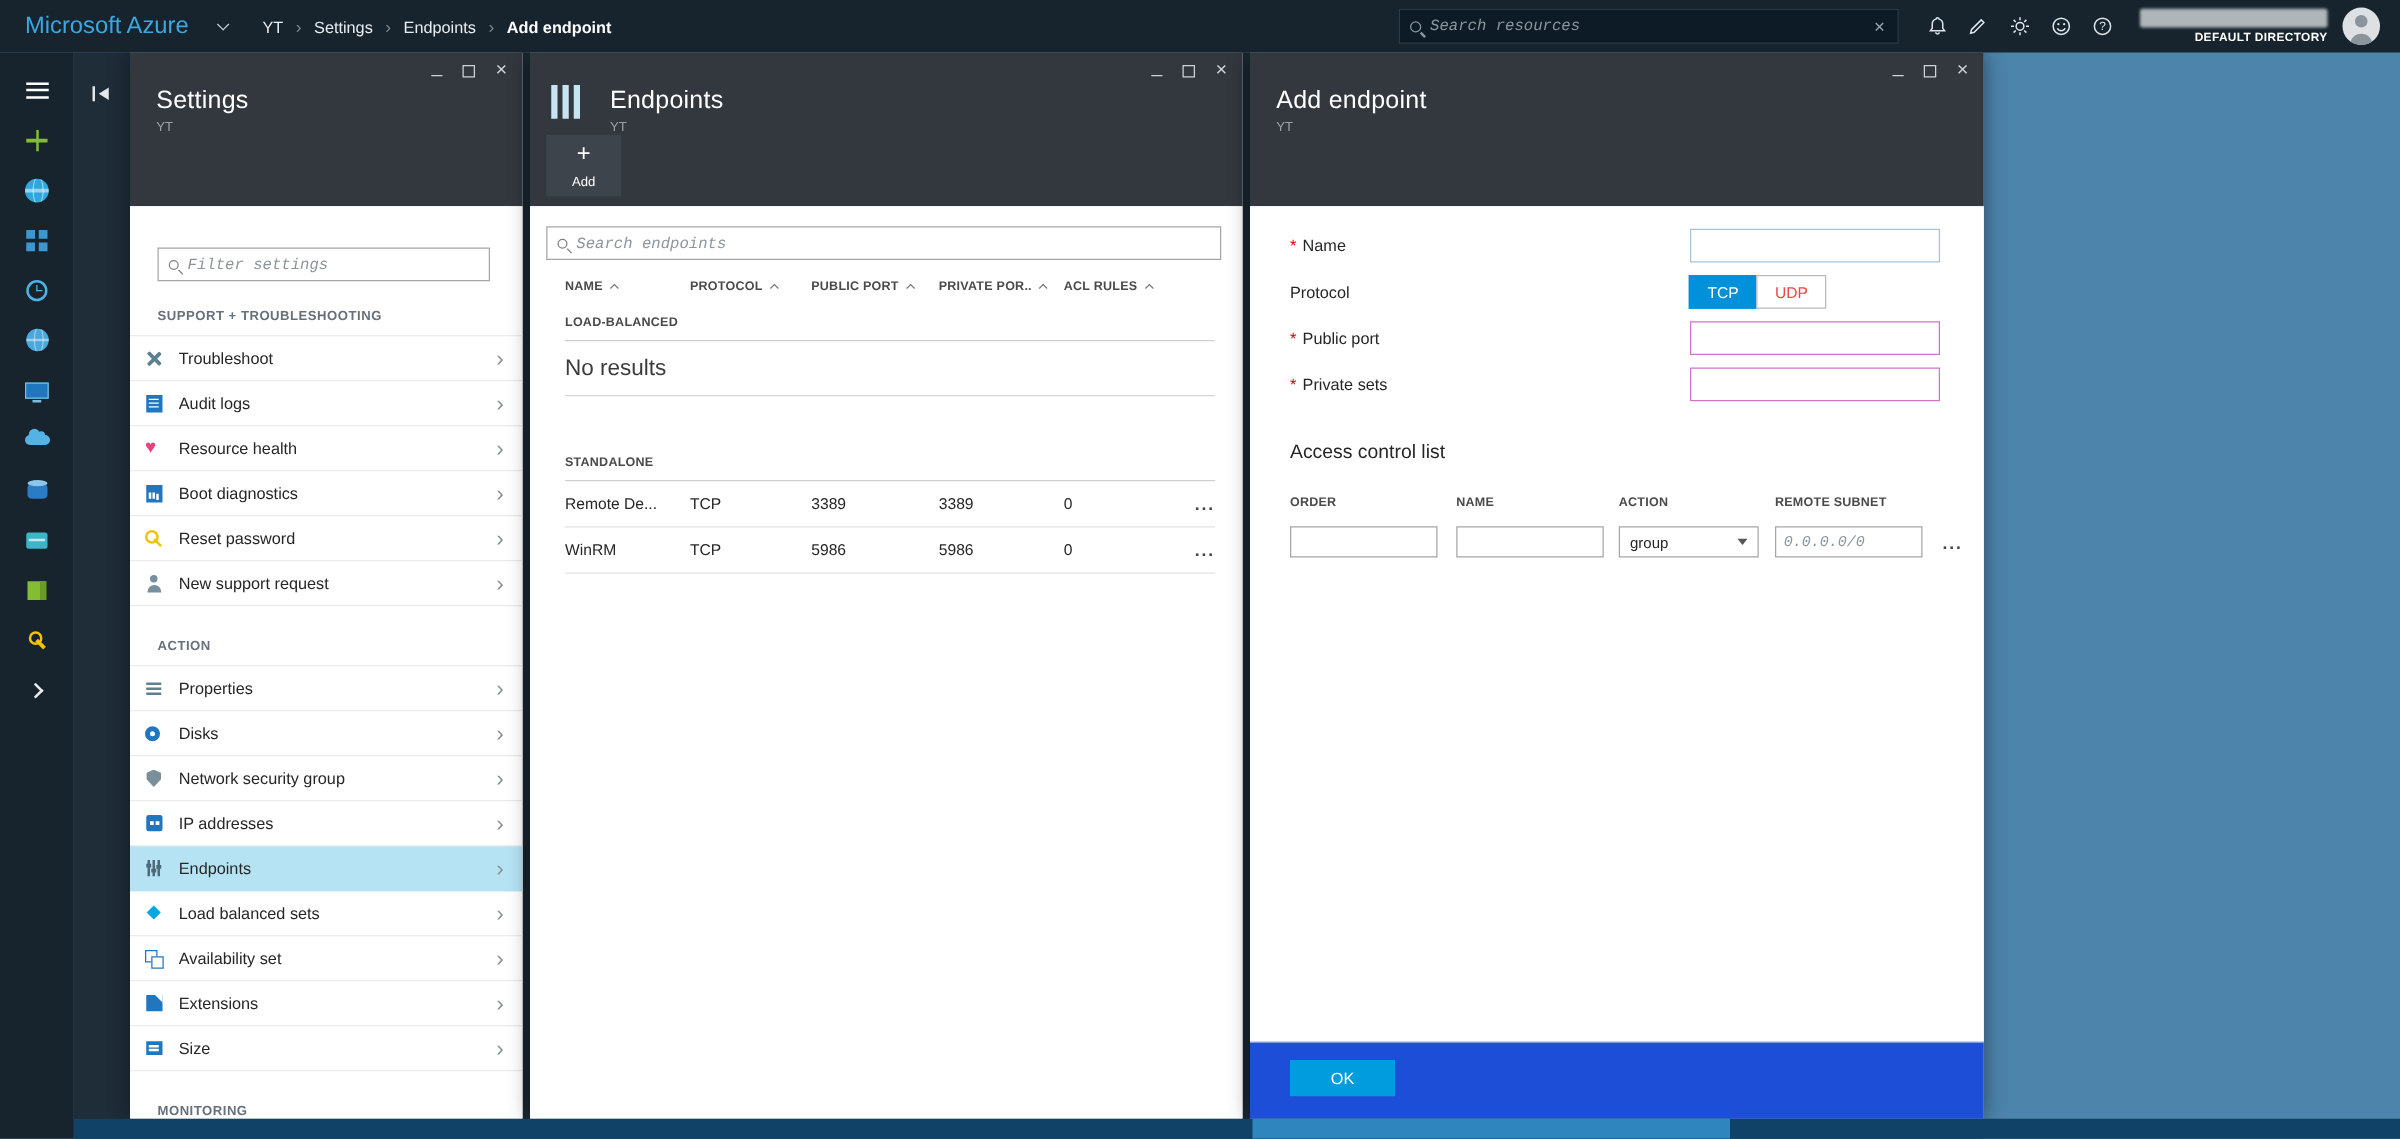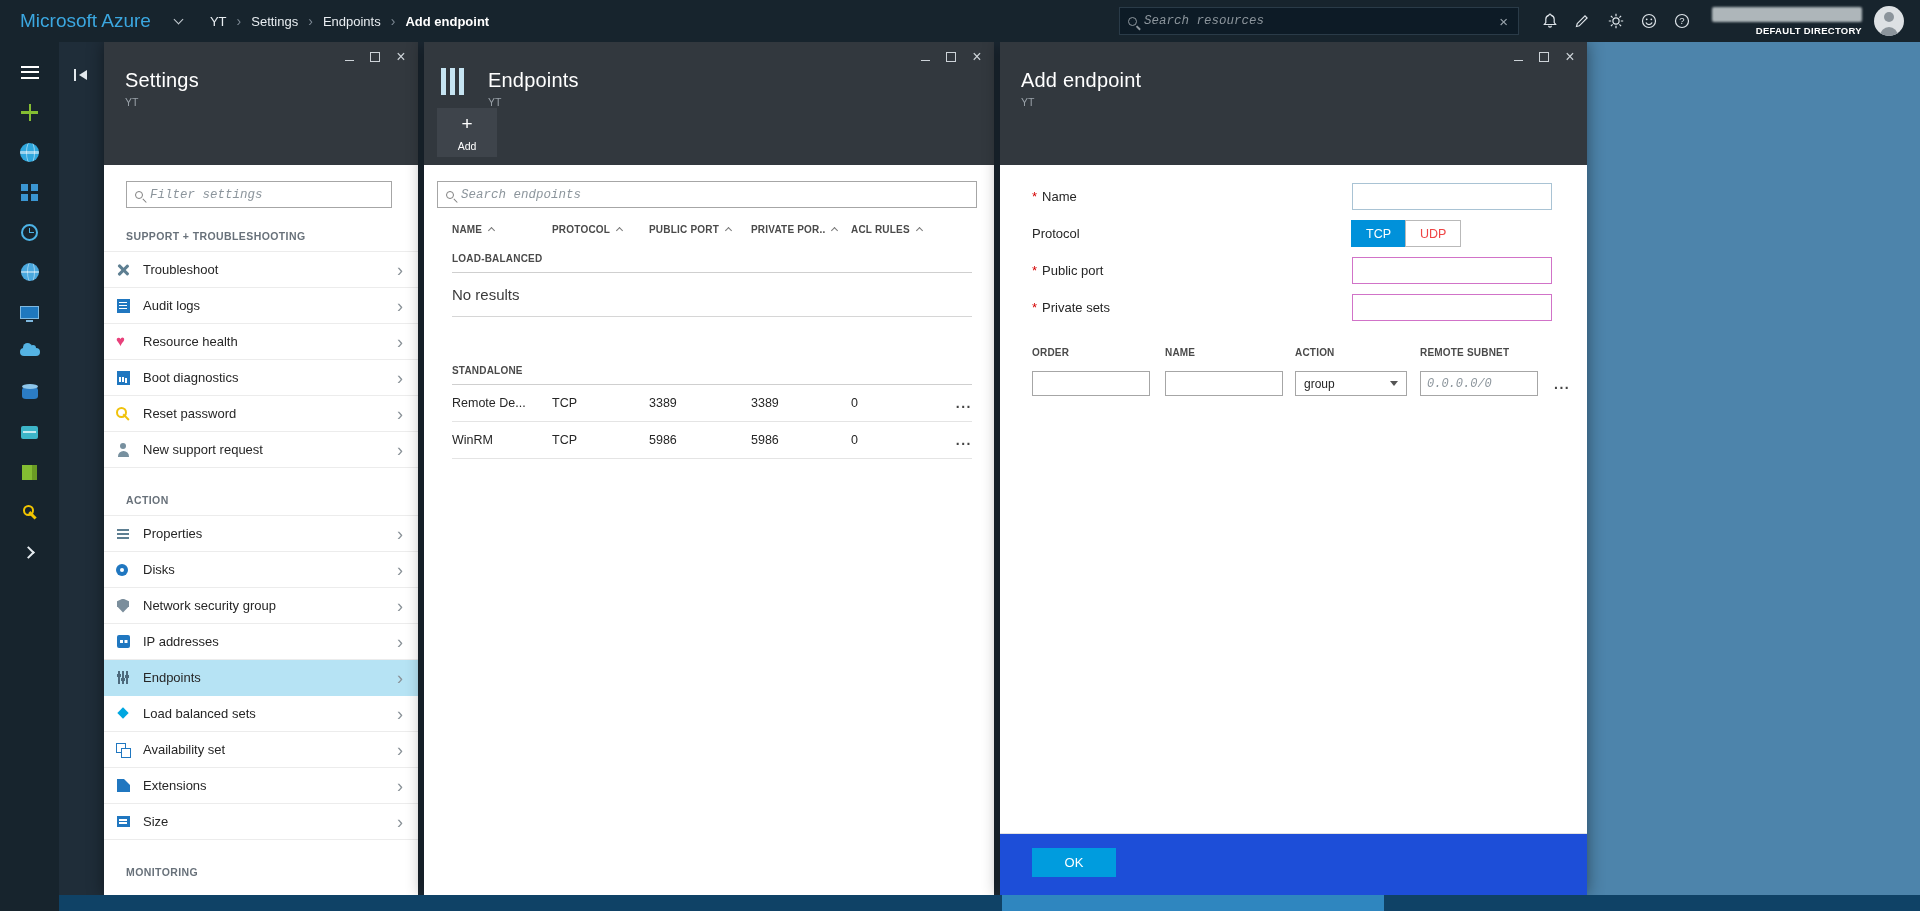--- a/index.html
+++ b/index.html
@@ -87,21 +87,21 @@
   .blade-body{flex:1;background:#fff;overflow:hidden;position:relative}
   .blade2-icon{position:absolute;left:15px;top:25px;width:30px;height:30px}
   .blade2-icon::before{content:"";position:absolute;left:2px;top:1px;width:5px;height:27px;background:#c6e4f2;box-shadow:9px 0 #c6e4f2,18px 0 #c6e4f2}
   .add-tile{position:absolute;left:13px;top:66px;width:60px;height:49px;background:#3e444b;color:#fff;cursor:pointer;text-align:center;padding-top:6px}
   .add-plus{display:block;font-size:19px;line-height:20px}
   .add-plus::before{content:"+"}
   .add-label{font-size:10.5px;display:block;margin-top:6px}
 
   
   .blade-search{height:27px;border:1px solid #a6a6a6;display:flex;align-items:center;padding:0 8px;background:#fff}
-  .bs1{margin:16px 26px 0 22px}
+  .bs1{margin:33px 26px 0 22px}
   .bs2{margin:16px 17px 0 13px}
   .magd{width:8px;height:8px;border:1.4px solid #808080;border-radius:50%;position:relative;flex:none}
   .magd::after{content:"";position:absolute;width:4.5px;height:1.4px;background:#808080;transform:rotate(45deg);left:6px;top:8px}
   .blade-search input{flex:1;border:0;outline:0;font-size:12.5px;margin-left:7px;color:#333}
 
   
   .sec-label{font-size:10.5px;font-weight:600;color:#68717a;letter-spacing:.4px;margin:22px 22px 9px}
   .sec-label.tight{margin-top:26px}
   .set-list{border-top:1px solid #ececec}
   .set-item{height:36px;display:flex;align-items:center;padding:0 12px 0 11px;border-bottom:1px solid #ececec;cursor:pointer}
@@ -137,21 +137,21 @@
   .ic-ext::after{content:"";position:absolute;right:1.5px;top:1.5px;border-top:6px solid #fff;border-left:6px solid transparent}
   .ic-size::before{content:"";position:absolute;left:1.5px;top:2.5px;width:13px;height:11px;background:#2077c0}
   .ic-size::after{content:"";position:absolute;left:4px;top:5px;width:8px;height:2px;background:#fff;box-shadow:0 3px #fff}
 
   
   .ep-cols{display:grid;grid-template-columns:100px 97px 102px 100px 88px 1fr;margin:16px 22px 0 28px}
   .ep-col{font-size:10px;font-weight:bold;color:#4a4a4a;letter-spacing:.2px;display:flex;align-items:center;gap:7px;cursor:pointer}
   .sortc{width:5px;height:5px;border-left:1.3px solid #777;border-top:1.3px solid #777;transform:rotate(45deg);margin-top:1px}
   .ep-group{margin:0 22px 0 28px;padding:18px 0 8px;border-bottom:1px solid #cfcfcf;font-size:10px;font-weight:bold;color:#4a4a4a;letter-spacing:.2px}
   .ep-group.gap{margin-top:30px}
-  .ep-empty{margin:0 22px 0 28px;height:44px;display:flex;align-items:center;border-bottom:1px solid #d6d6d6;font-size:15px;color:#3b3b3b}
+  .ep-empty{margin:0 22px 0 28px;height:44px;display:flex;align-items:center;border-bottom:1px solid #d6d6d6;font-size:18px;color:#3b3b3b}
   .ep-row{display:grid;grid-template-columns:100px 97px 102px 100px 88px 1fr;align-items:center;height:37px;margin:0 22px 0 28px;border-bottom:1px solid #e4e4e4;font-size:12.5px;color:#262626;cursor:pointer}
   .ep-cell{white-space:nowrap;overflow:hidden;text-overflow:ellipsis;padding-right:6px}
   .ep-more{text-align:right;color:#444;font-weight:bold;letter-spacing:1.5px;cursor:pointer;font-size:14px}
 
   
   .form{padding:18px 20px 0 32px}
   .frow{display:flex;align-items:center;margin-bottom:10px;min-height:27px}
   .flabel{width:320px;font-size:13px;color:#262626;display:flex;align-items:center;flex:none}
   .req{color:#d40000;margin-right:5px;font-size:13px}
   .tinput{width:200px;height:27px;border:1px solid #a9c3d4;padding:0 7px;font-size:12.5px;outline:0;color:#262626}
@@ -483,20 +483,21 @@
         </div>
         <input class="tinput invalid" style="">
       </div>
       <div class="frow">
         <div class="flabel">
           <span class="req">*</span>
           <span>Private sets</span>
         </div>
         <input class="tinput invalid" style="">
       </div>
+      <h2 class="acl-h">Access control list</h2>
       <div class="acl-grid-hd">
         <span>ORDER</span>
         <span>NAME</span>
         <span>ACTION</span>
         <span>REMOTE SUBNET</span>
         <span></span>
       </div>
       <div class="acl-grid">
         <input class="acl-in" style="">
         <input class="acl-in" style="">

